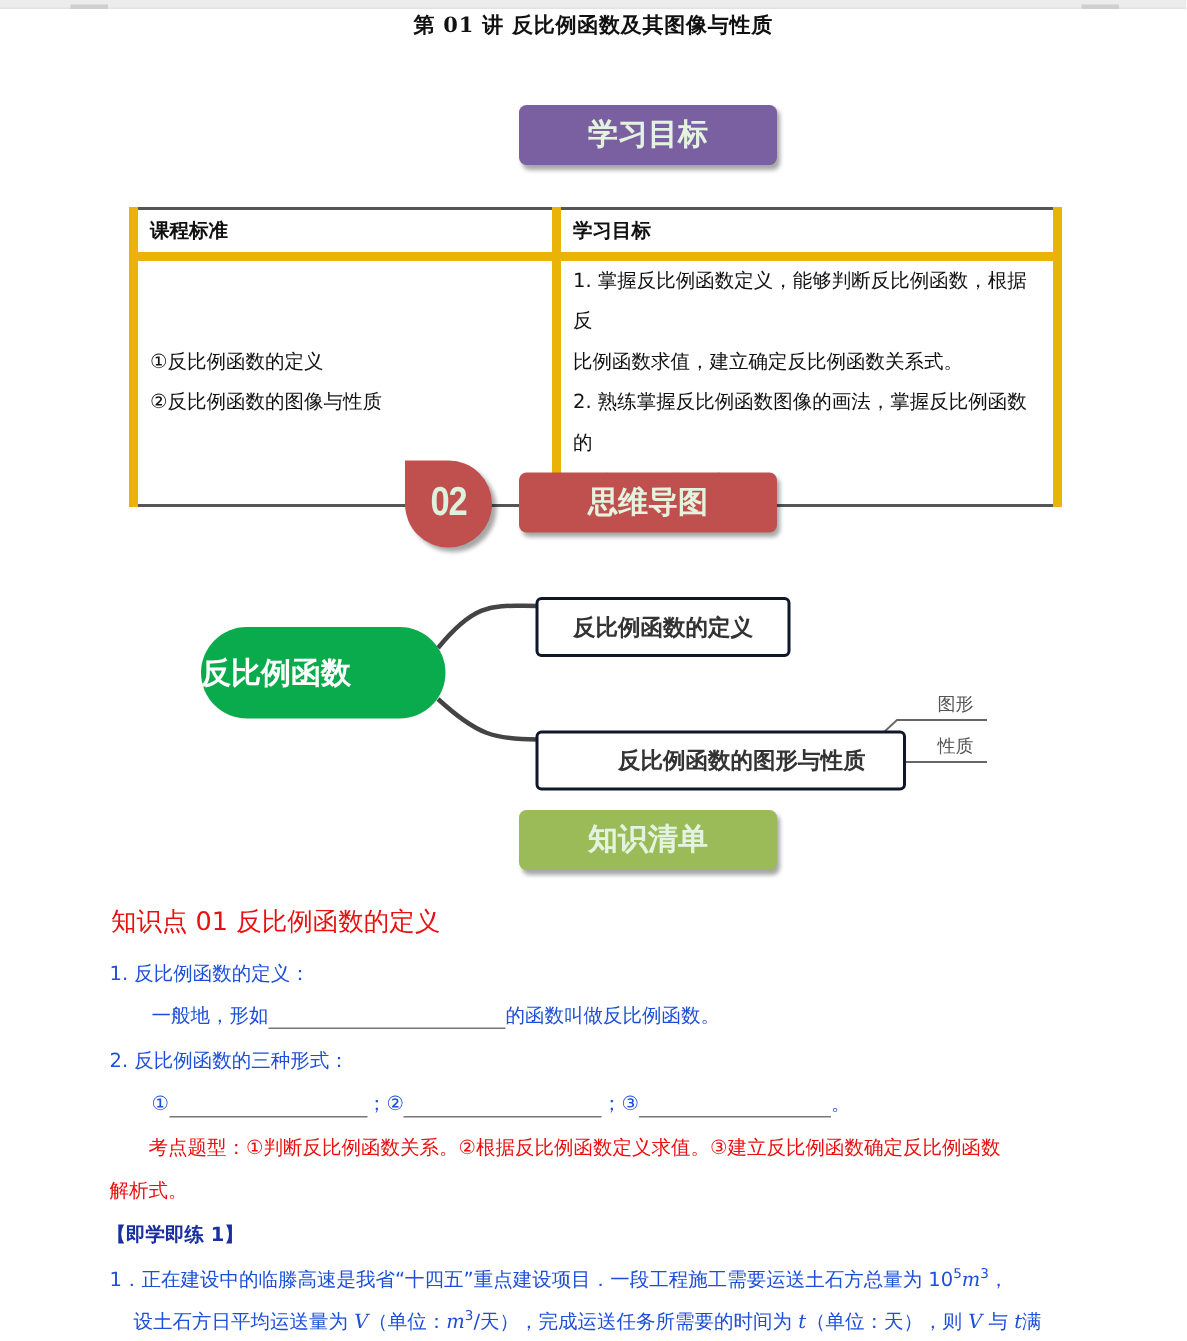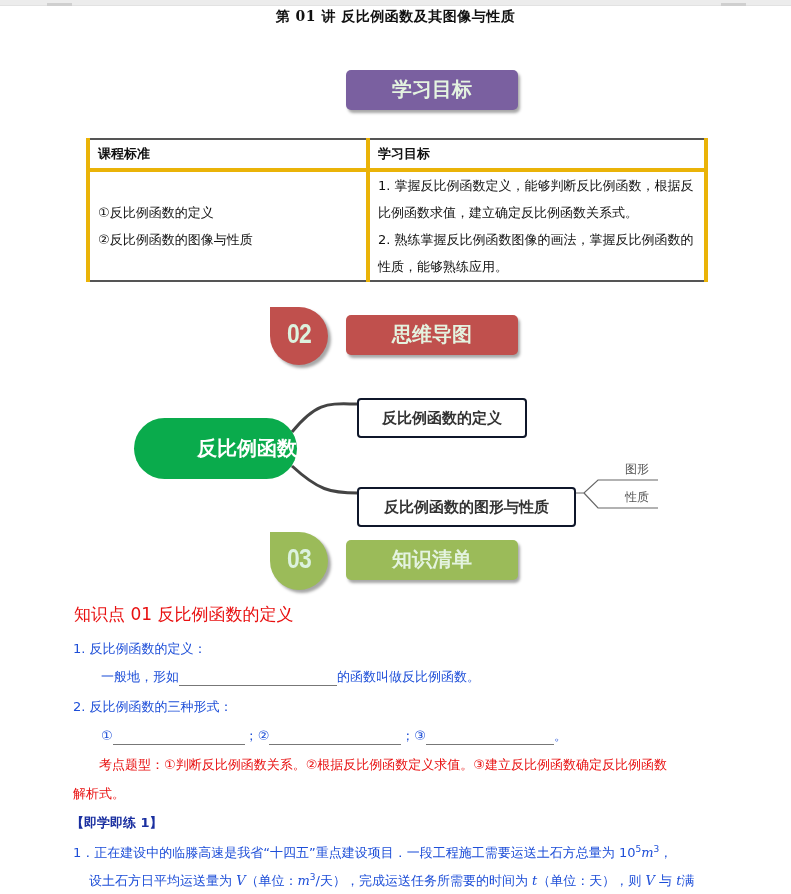--- a/index.html
+++ b/index.html
@@ -41,32 +41,32 @@
   .purple { background:#7a60a0; }
   .red { background:#c0504d; }
   .green { background:#9bbb59; }
 
   
   .objectives {
     position:absolute; left:86px; top:138px; width:622px; border-collapse:collapse;
     font-size:13px; color:#111;
   }
   .objectives td, .objectives th {
-    border:4px solid #eab308; padding:0 8px; vertical-align:middle; text-align:left;
+    border:6px solid #eab308; padding:0 8px; vertical-align:middle; text-align:left;
   }
   .objectives th { height:28px; font-weight:bold; font-size:13px; border-top:2px solid #555; }
   .objectives td.left { width:260px; line-height:27px; }
   .objectives td.right { line-height:27px; padding-top:0; }
   .objectives tr.body td { height:108px; border-bottom:2px solid #555; }
 
   
   .mm-root {
     position:absolute; left:134px; top:418px; width:163px; height:61px;
     background:#0aab4c; border-radius:31px; color:#fff; font-weight:bold;
-    font-size:20px; text-align:right; line-height:61px;
+    font-size:20px; text-align:left; line-height:61px;
   }
   .mm-node {
     position:absolute; background:#fff; border:2px solid #0f172a; border-radius:4px;
     font-weight:bold; font-size:15px; color:#333; text-align:center;margin-top:13px;
   }
   .mm-leaf { position:absolute; font-size:12px; color:#555; }
   svg.mm-lines { position:absolute; left:0; top:0; }
 
   
   .kp-title {
@@ -122,29 +122,25 @@
 </div>
 
 <svg class="mm-lines" width="791" height="894">
   <path d="M292 432 C 318 400, 330 404, 358 404" stroke="#444" stroke-width="3" fill="none"></path>
   <path d="M292 466 C 318 490, 330 493, 358 493" stroke="#444" stroke-width="3" fill="none"></path>
   <path d="M574 493 L 584 493 L 598 480 L 658 480" stroke="#666" stroke-width="1.2" fill="none"></path>
   <path d="M584 493 L 598 508 L 658 508" stroke="#666" stroke-width="1.2" fill="none"></path>
 </svg>
 <div class="mm-root">反比例函数</div>
 <div class="mm-node" style="left:357px;top:385px;width:166px;height:36px;line-height:36px;">反比例函数的定义</div>
-<div class="mm-node" style="left:357px;top:474px;width:215px;height:36px;line-height:36px;">反比例函数的图形与性质</div>
+<div class="mm-node" style="left:357px;top:474px;width:215px;height:36px;line-height:36px;padding-left:28px;">反比例函数的图形与性质</div>
 <div class="mm-leaf" style="left:625px;top:461px;">图形</div>
 <div class="mm-leaf" style="left:625px;top:489px;">性质</div>
 
 <div class="badge-wrap" style="left:270px;top:532px;width:260px;height:62px;">
-  <div class="badge-circle" style="background:transparent;box-shadow:none;">
-    <div class="shape green" style="box-shadow:3px 3px 3px rgba(0,0,0,0.35);"></div>
-    <div class="badge-num">03</div>
-  </div>
   <div class="badge-bar green">知识清单</div>
 </div>
 
 <div class="kp-title">知识点 01    反比例函数的定义</div>
 
 <div class="line" style="left:73px;top:640px;">1. 反比例函数的定义：</div>
 <div class="line" style="left:101px;top:668px;">
   <span>一般地，形如</span><span class="blank" style="width:158px;"></span><span>的函数叫做反比例函数。</span>
 </div>
 

